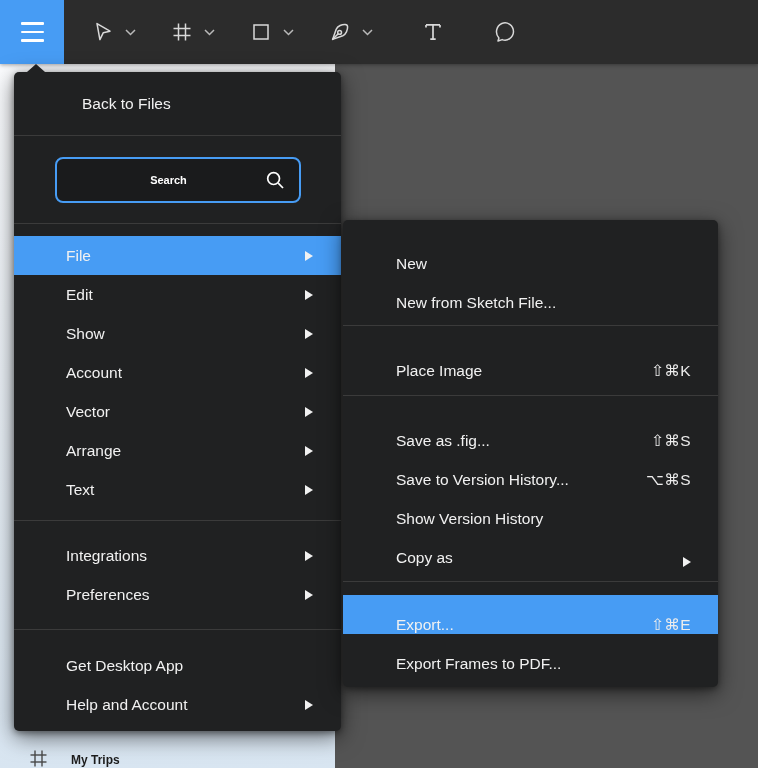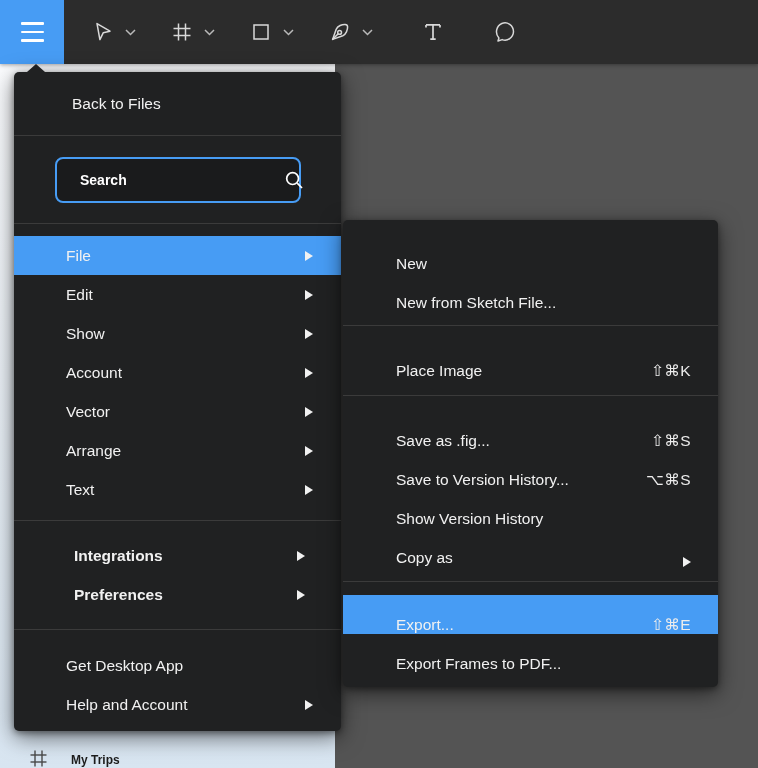--- a/index.html
+++ b/index.html
@@ -69,36 +69,37 @@
   }
   .mi .shortcut{margin-left:auto;color:#ececec;letter-spacing:.5px;}
 
   
   .main-menu{left:14px;top:72px;width:327px;}
   .main-menu::before{
     content:"";position:absolute;top:-8px;left:13px;
     border-left:9px solid transparent;border-right:9px solid transparent;
     border-bottom:8px solid var(--menu-bg);
   }
-  .sec-back{padding:12px 6px;}
+  .sec-back{padding:12px 16px;}
   .sec-search{padding:21px 40px 20px 41px;}
   .search-box{
     position:relative;width:246px;height:46px;
     background:var(--input-bg);border:2.5px solid var(--accent);border-radius:8px;
     display:flex;align-items:center;
   }
   .search-box input{
     flex:1;height:100%;background:transparent;border:none;outline:none;
-    color:#fff;font-size:14px;font-weight:600;padding:0 8px 0 23px;
+    color:#fff;font-size:11px;font-weight:600;padding:0 8px 0 23px;
     font-family:"Liberation Sans","DejaVu Sans",sans-serif;
+    text-align:center;
   }
   .search-box input::placeholder{color:#fff;opacity:1;}
   .search-box .mag{margin-right:14px;display:flex;}
   .sec-items{padding:12px 0 11px;}
-  .sec-integrations{padding:15px 8px;font-weight:bold;}
+  .sec-integrations{padding:15px 0;}
   .sec-app{padding:16px 0 7px;}
 
   
   .file-submenu{left:343px;top:220px;width:375px;}
   .file-submenu .s1{padding:14px 0 13px;}
   .file-submenu .s2{padding:15px 0;}
   .file-submenu .s3{padding:15px 0 14px;}
   .file-submenu .s4{padding:13px 0 14px;}
   .file-submenu .mi{padding:0 27px 0 53px;align-items:flex-end;}
 </style>

